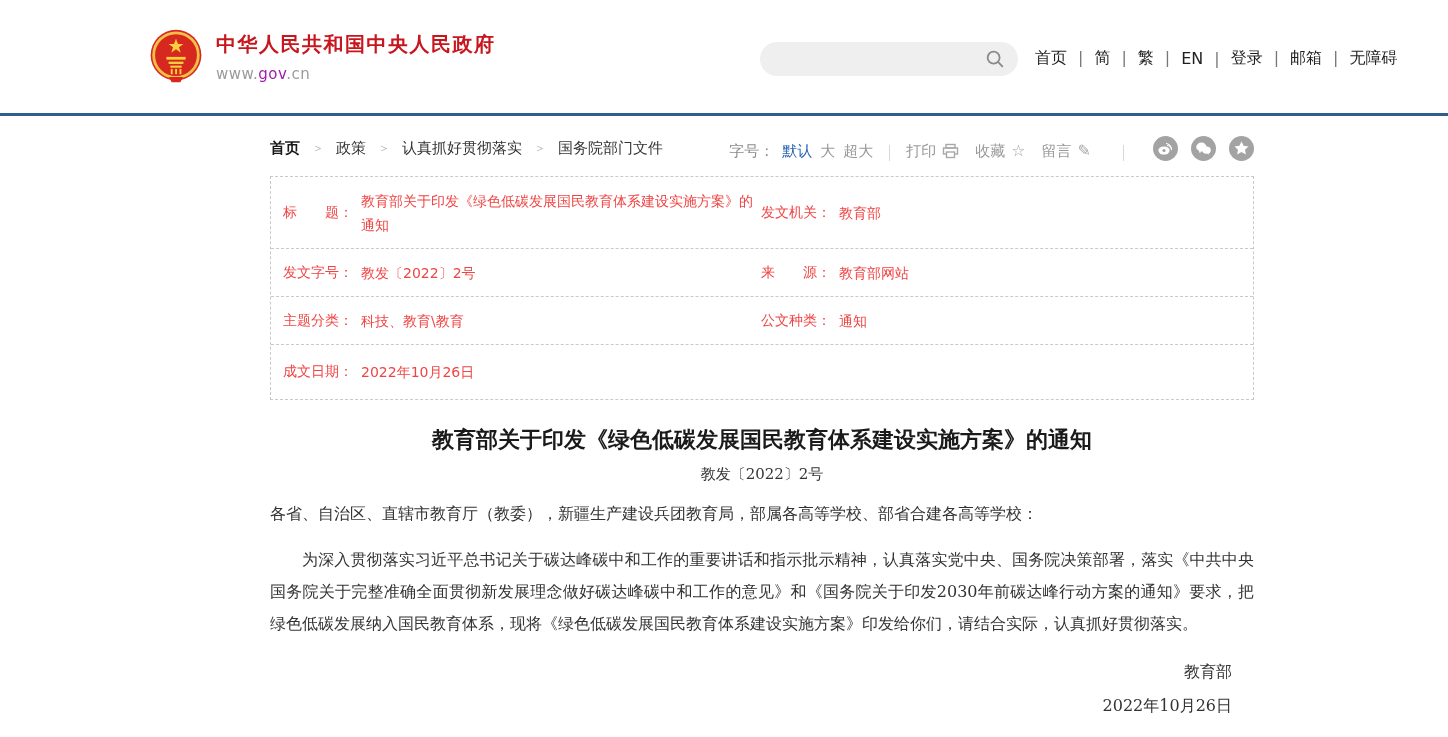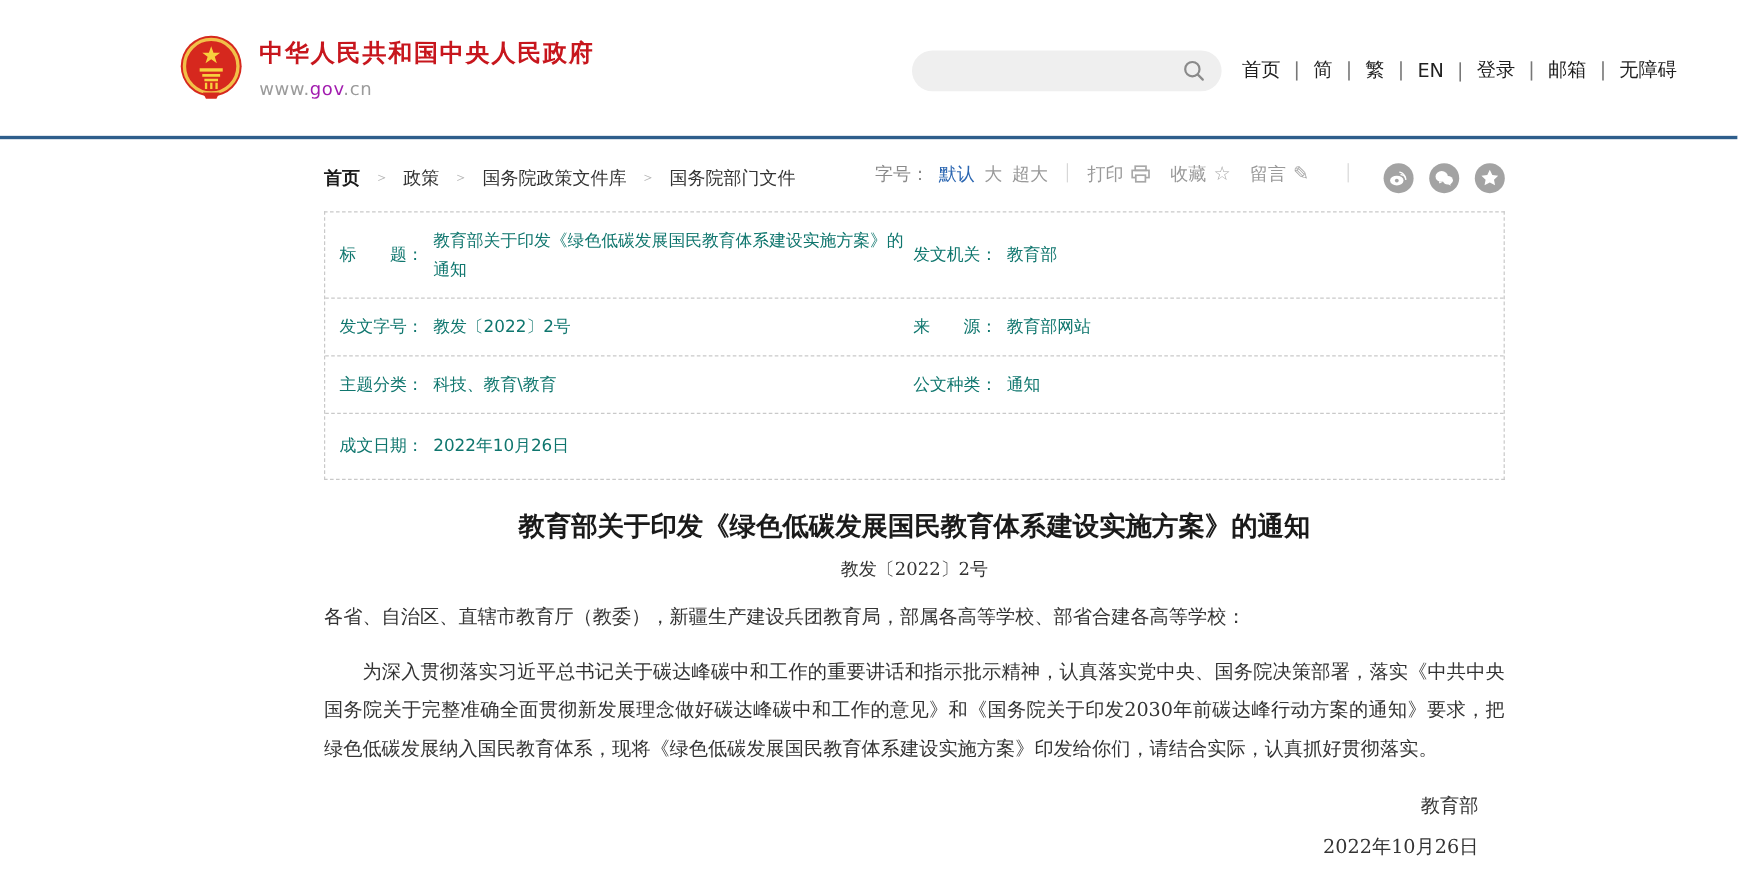--- a/index.html
+++ b/index.html
@@ -30,34 +30,34 @@
 
   
   .container { position:relative; width:984px; margin-left:270px; }
 
   
   .crumb-row { margin-top:20px; display:flex; justify-content:space-between; align-items:center; height:24px; }
   .breadcrumb { display:flex; align-items:center; font-size:15px; color:#333; }
   .crumb { cursor:pointer; }
   .crumb.home { font-weight:bold; color:#1a1a1a; }
   .crumb-sep { color:#b3b3b3; font-size:12px; margin:0 12px; }
-  .tools { display:flex; align-items:flex-start; font-size:15px; color:#999; }
+  .tools { display:flex; align-items:flex-end; font-size:15px; color:#999; }
   .fs-label { color:#8a8a8a; }
   .fs-opt { margin-left:8px; cursor:pointer; color:#999; }
   .fs-opt.active { color:#2b66b1; font-weight:normal; }
   .vsep { width:1px; height:16px; background:#d7d7d7; margin:0 16px; }
   .tool { display:flex; align-items:center; margin-right:16px; cursor:pointer; color:#999; }
   .tool .t-icon { margin-left:6px; color:#a8a8a8; font-size:16px; line-height:16px; }
   .tool svg { margin-left:6px; }
   .share-group { display:flex; align-items:center; }
   .share-circle { width:25px; height:25px; border-radius:50%; background:#a3a3a3; margin-left:13px;
     display:flex; align-items:center; justify-content:center; cursor:pointer; }
 
   
-  .meta-panel { margin-top:16px; border:1px dashed #c9c9c9; font-size:14px; color:#0f766e; }
+  .meta-panel { margin-top:16px; border:1px dashed #c9c9c9; font-size:14px; color:#ef4444; }
   .meta-row { display:flex; align-items:center; min-height:48px; padding:0 12px; }
   .meta-row:not(:last-child) { border-bottom:1px dashed #c9c9c9; }
   .meta-row.tall { min-height:72px; }
   .meta-row.last { min-height:54px; }
   .meta-cell { display:flex; align-items:center; }
   .meta-cell.left { width:478px; flex:0 0 auto; }
   .meta-cell.right { flex:1; }
   .m-label { white-space:nowrap; flex:0 0 auto; }
   .m-value { margin-left:8px; line-height:24px; }
   .meta-cell.left .m-value { max-width:408px; }
@@ -117,21 +117,21 @@
 <div class="blue-bar"></div>
 
 <div class="container">
 
   <div class="crumb-row">
     <div class="breadcrumb">
       <span class="crumb home">首页</span>
       <span class="crumb-sep">＞</span>
       <span class="crumb">政策</span>
       <span class="crumb-sep">＞</span>
-      <span class="crumb">国务院政策文件库</span>
+      <span class="crumb">认真抓好贯彻落实</span>
       <span class="crumb-sep">＞</span>
       <span class="crumb">国务院部门文件</span>
     </div>
 
     <div class="tools">
       <span class="fs-label">字号：</span>
       <span class="fs-opt active">默认</span>
       <span class="fs-opt">大</span>
       <span class="fs-opt">超大</span>
       <span class="vsep"></span>

